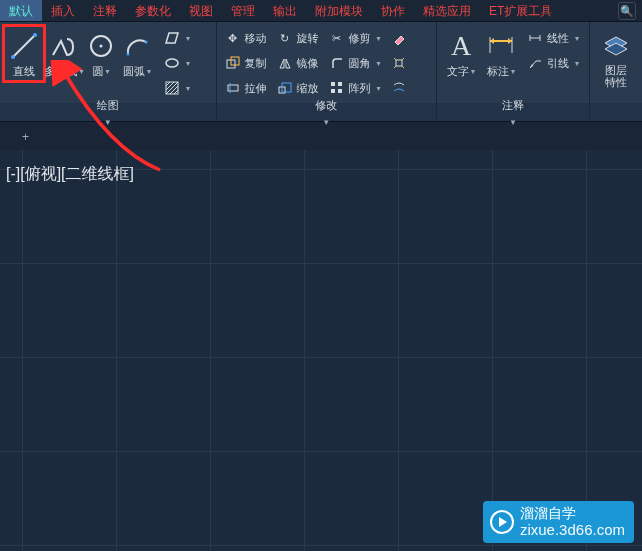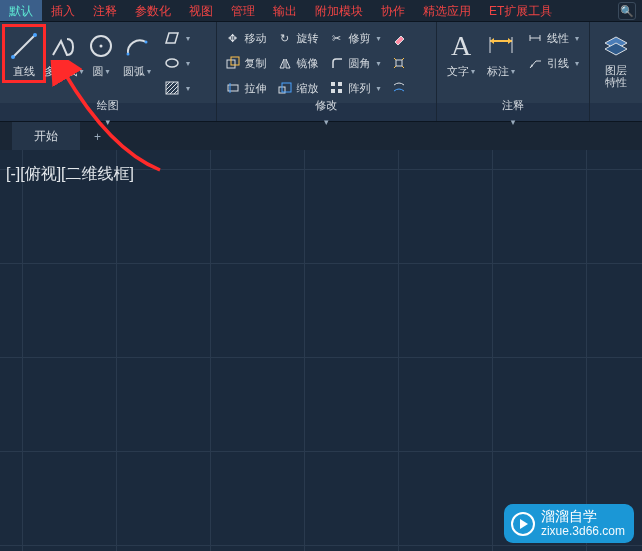--- a/index.html
+++ b/index.html
@@ -153,37 +153,37 @@
   }
 
   
   .watermark {
     position: absolute;
     right: 8px; bottom: 8px;
     display: flex; align-items: center; gap: 6px;
     background: #1b97d6;
     color: #fff;
     padding: 5px 9px 5px 7px;
-    border-radius: 9px;
+    border-radius: 4px;
     font-size: 14px;
     font-weight: 500;
   }
   .watermark .play {
     width: 24px; height: 24px; border: 2px solid #fff; border-radius: 50%;
     display: flex; align-items: center; justify-content: center;
   }
   .watermark .play::after {
     content: ""; display: block;
     border-left: 8px solid #fff;
     border-top: 5px solid transparent;
     border-bottom: 5px solid transparent;
     margin-left: 2px;
   }
   .watermark .txt { display: flex; flex-direction: column; line-height: 1.1; }
-  .watermark .url { font-size: 12px; opacity: .95; }
+  .watermark .url { font-size: 15px; opacity: .95; }
 </style>
 </head>
 <body>
 
 <div class="menubar">
   <div class="mi active">默认</div>
   <div class="mi">插入</div>
   <div class="mi">注释</div>
   <div class="mi">参数化</div>
   <div class="mi">视图</div>
@@ -465,23 +465,20 @@
           </div>
         <div class="lbl" style="white-space:pre-line;line-height:1.1">图层
 特性</div>
       </div>
     </div>
     <div class="title"></div>
   </div>
 </div>
 
 <div class="tabrow">
-  <div class="tab">
-      <span>开始</span>
-    </div>
   <div class="tab add">+</div>
 </div>
 
 <div class="canvas">
   <div class="vplabel">[-][俯视][二维线框]</div>
 </div>
 
 <svg class="arrow" width="130" height="120">
   <defs>
     <marker id="ah" markerWidth="10" markerHeight="10" refX="2" refY="5" orient="auto">

